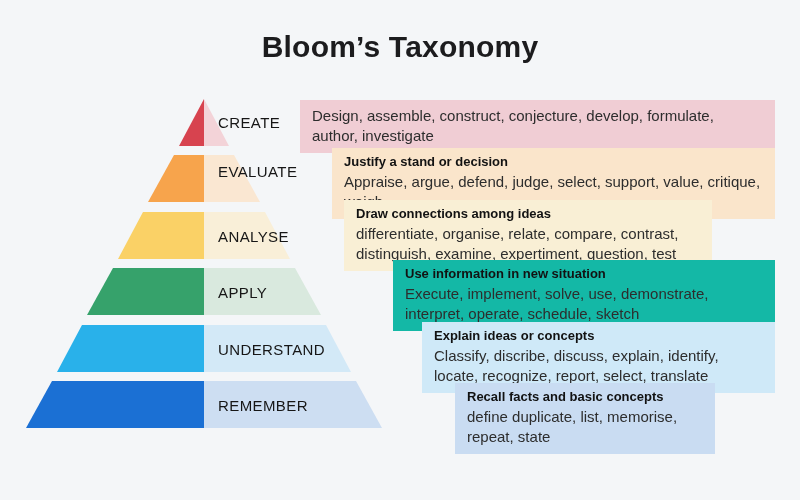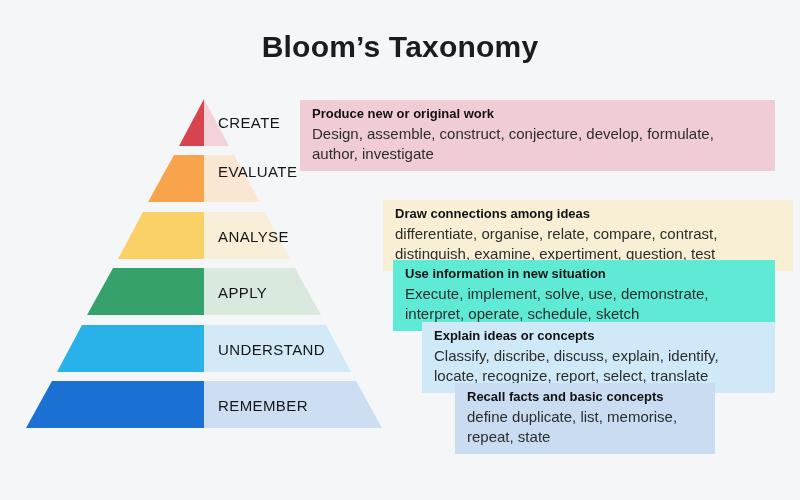--- a/index.html
+++ b/index.html
@@ -41,21 +41,21 @@
   }
   .desc-box .box-title{
     font-size:13px;font-weight:bold;color:#121212;
     line-height:1.25;margin-bottom:2px;
   }
   .desc-box .box-verbs{
     font-size:15px;color:#2d2d2d;line-height:1.32;
   }
   .dbox-0{left:300px;top:100px;width:475px;}
   .dbox-1{left:332px;top:148px;width:443px;}
-  .dbox-2{left:383px;top:200px;width:410px;}
+  .dbox-2{left:344px;top:200px;width:368px;}
   .dbox-3{left:393px;top:260px;width:382px;}
   .dbox-4{left:422px;top:322px;width:353px;}
   .dbox-5{left:455px;top:383px;width:260px;}
 </style>
 </head>
 <body style="background: rgb(244, 246, 248);">
 
 <div id="stage">
 
   <svg id="pyramid-svg" viewBox="0 0 800 500" xmlns="http://www.w3.org/2000/svg">
@@ -76,28 +76,31 @@
   <div class="page-title">Bloom’s Taxonomy</div>
 
   <div class="plabel plabel-0">CREATE</div>
   <div class="plabel plabel-1">EVALUATE</div>
   <div class="plabel plabel-2">ANALYSE</div>
   <div class="plabel plabel-3">APPLY</div>
   <div class="plabel plabel-4">UNDERSTAND</div>
   <div class="plabel plabel-5">REMEMBER</div>
 
   <div class="desc-box dbox-0" style="background: rgb(240, 205, 212);">
-    <div class="box-title">Produce new or original work</div>
     <div class="box-verbs">Design, assemble, construct, conjecture, develop, formulate, author, investigate</div>
+  </div>
+  <div class="desc-box dbox-1" style="background: rgb(250, 229, 203);">
+    <div class="box-title">Justify a stand or decision</div>
+    <div class="box-verbs">Appraise, argue, defend, judge, select, support, value, critique, weigh</div>
   </div>
   <div class="desc-box dbox-2" style="background: rgb(249, 239, 213);">
     <div class="box-title">Draw connections among ideas</div>
     <div class="box-verbs">differentiate, organise, relate, compare, contrast, distinguish, examine, expertiment, question, test</div>
   </div>
-  <div class="desc-box dbox-3" style="background: #5eead4;">
+  <div class="desc-box dbox-3" style="background: #14b8a6;">
     <div class="box-title">Use information in new situation</div>
     <div class="box-verbs">Execute, implement, solve, use, demonstrate, interpret, operate, schedule, sketch</div>
   </div>
   <div class="desc-box dbox-4" style="background: rgb(207, 233, 248);">
     <div class="box-title">Explain ideas or concepts</div>
     <div class="box-verbs">Classify, discribe, discuss, explain, identify, locate, recognize, report, select, translate</div>
   </div>
   <div class="desc-box dbox-5" style="background: rgb(201, 220, 242);">
     <div class="box-title">Recall facts and basic concepts</div>
     <div class="box-verbs">define duplicate, list, memorise, repeat, state</div>

